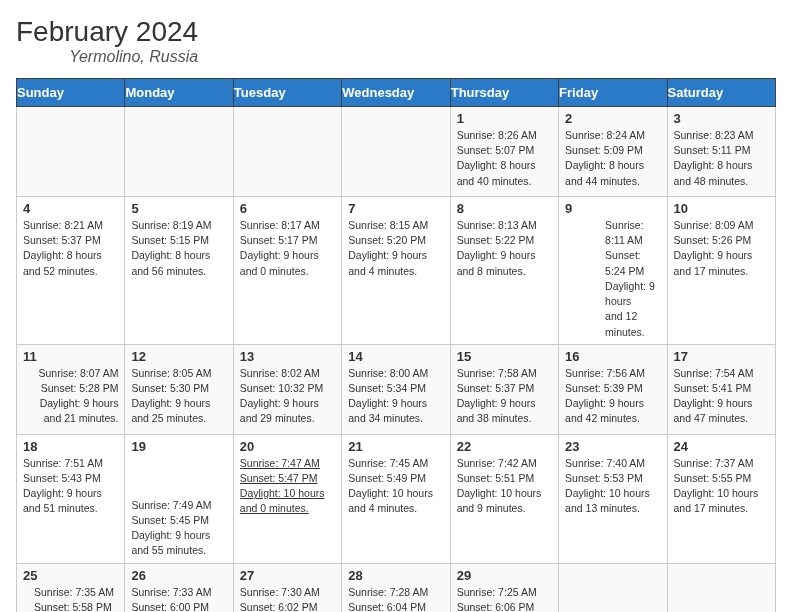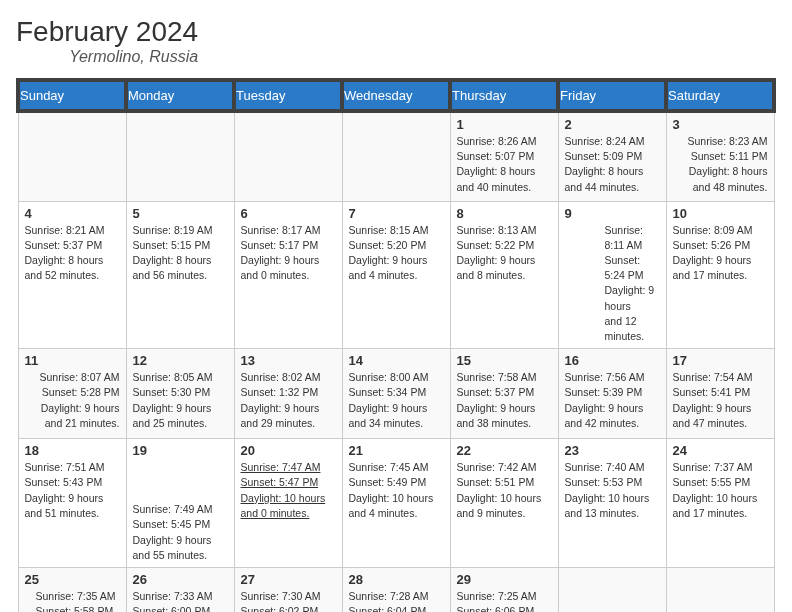--- a/index.html
+++ b/index.html
@@ -57,22 +57,22 @@
       width: 100%;
       border-collapse: collapse;
       table-layout: fixed;
     }
     thead tr th {
       background: #2a7ac7;
       color: #fff;
       text-align: left;
       padding: 6px 0;
       font-size: 13px;
-      font-weight: normal;
-      border: 4px solid #404040;
+      font-weight: bold;
+      border: 1px solid #404040;
     }
     tbody tr td {
       vertical-align: top;
       border: 1px solid #ccc;
       padding: 4px 6px;
       font-size: 11px;
       color: #333;
       height: 90px;
     }
     tbody tr:nth-child(odd) td {
@@ -129,21 +129,21 @@
         </td>
         <td>
           <div class="day-number">2</div>
           <div class="day-info" style="white-space: pre-line;">Sunrise: 8:24 AM
 Sunset: 5:09 PM
 Daylight: 8 hours
 and 44 minutes.</div>
         </td>
         <td>
           <div class="day-number">3</div>
-          <div class="day-info" style="white-space: pre-line; text-align: right;">Sunrise: 8:23 AM
+          <div class="day-info" style="white-space: pre-line;">Sunrise: 8:23 AM
 Sunset: 5:11 PM
 Daylight: 8 hours
 and 48 minutes.</div>
         </td>
       </tr>
       <tr>
         <td>
           <div class="day-number">4</div>
           <div class="day-info" style="white-space: pre-line;">Sunrise: 8:21 AM
 Sunset: 5:37 PM
@@ -204,21 +204,21 @@
         <td>
           <div class="day-number">12</div>
           <div class="day-info" style="white-space: pre-line;">Sunrise: 8:05 AM
 Sunset: 5:30 PM
 Daylight: 9 hours
 and 25 minutes.</div>
         </td>
         <td>
           <div class="day-number">13</div>
           <div class="day-info" style="white-space: pre-line;">Sunrise: 8:02 AM
-Sunset: 1:32 PM
+Sunset: 10:32 PM
 Daylight: 9 hours
 and 29 minutes.</div>
         </td>
         <td>
           <div class="day-number">14</div>
           <div class="day-info" style="white-space: pre-line;">Sunrise: 8:00 AM
 Sunset: 5:34 PM
 Daylight: 9 hours
 and 34 minutes.</div>
         </td>

